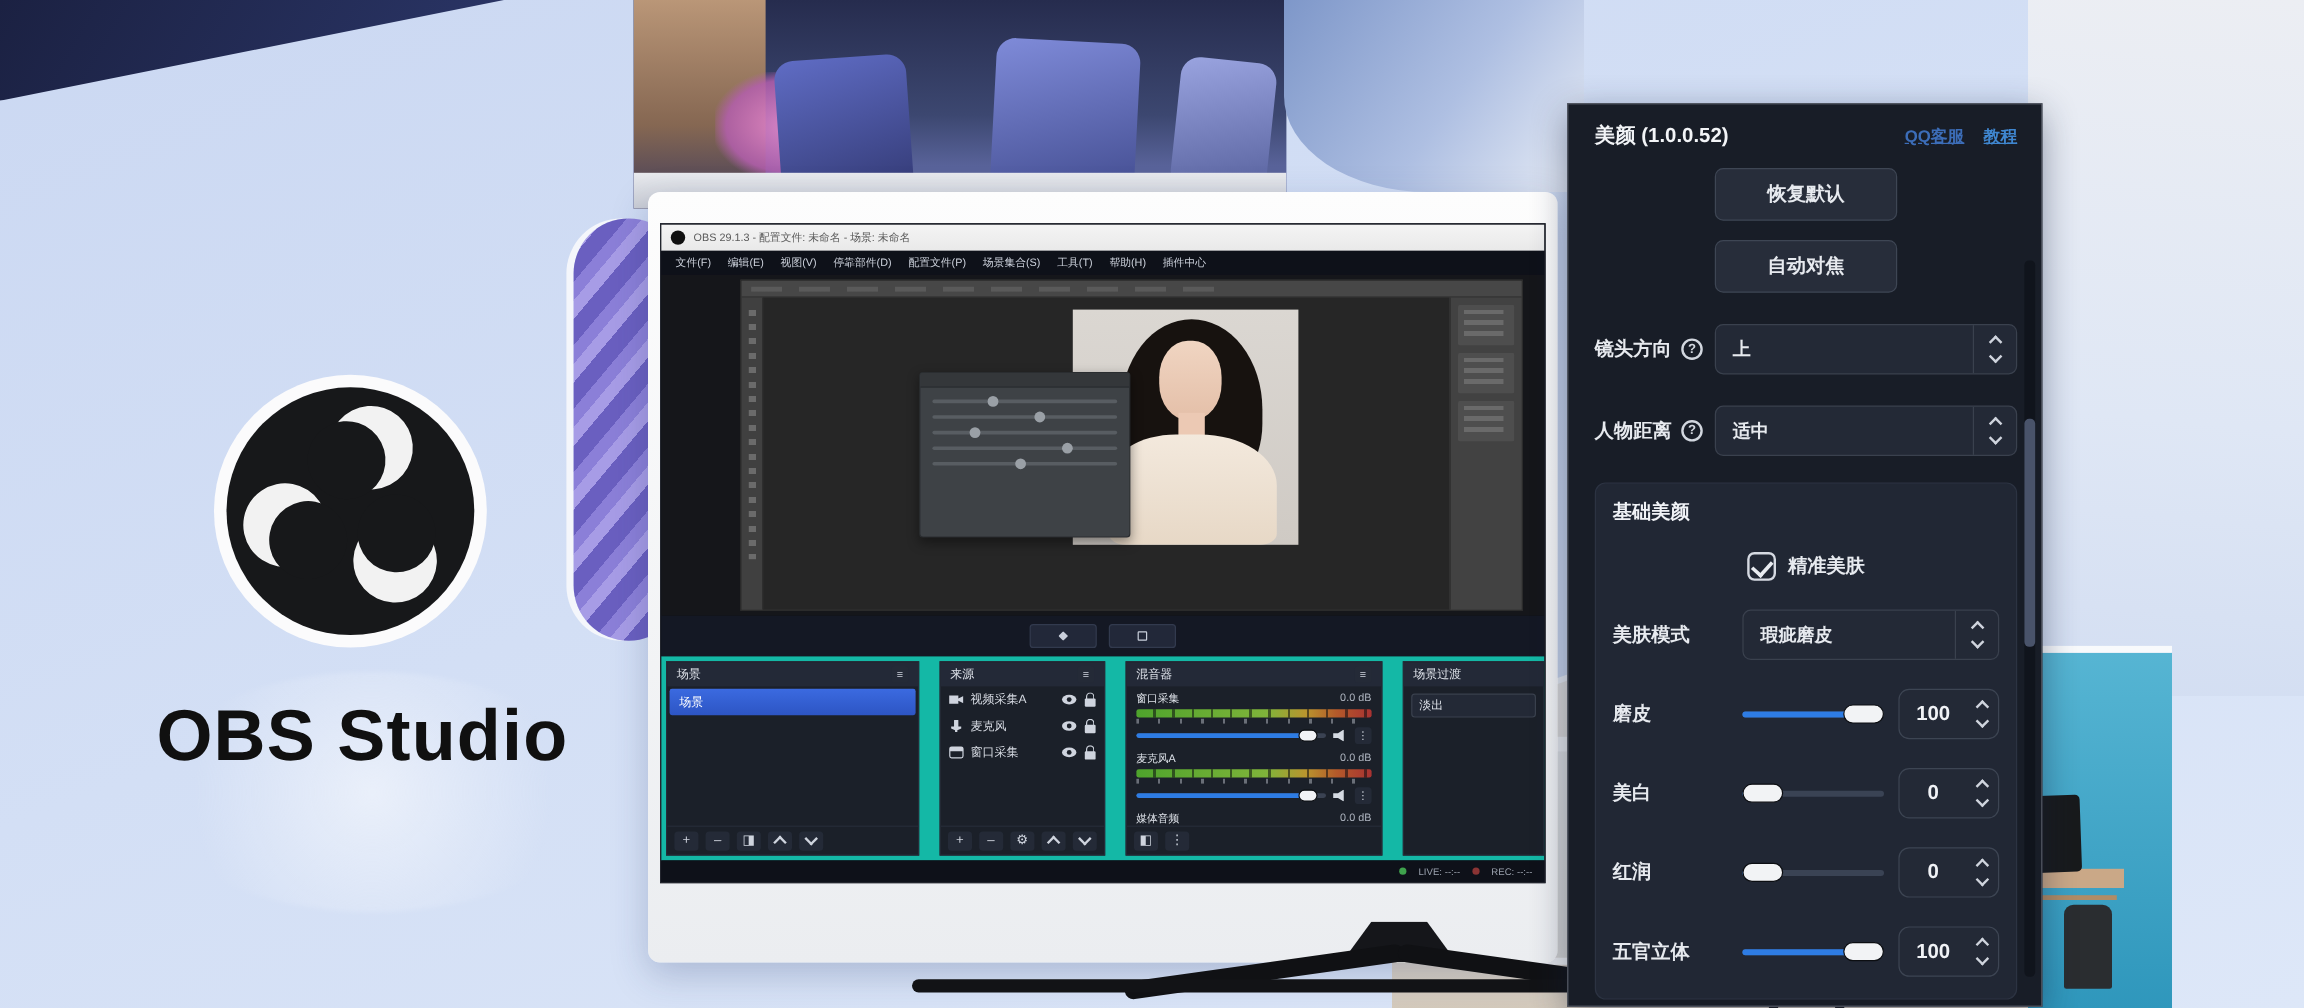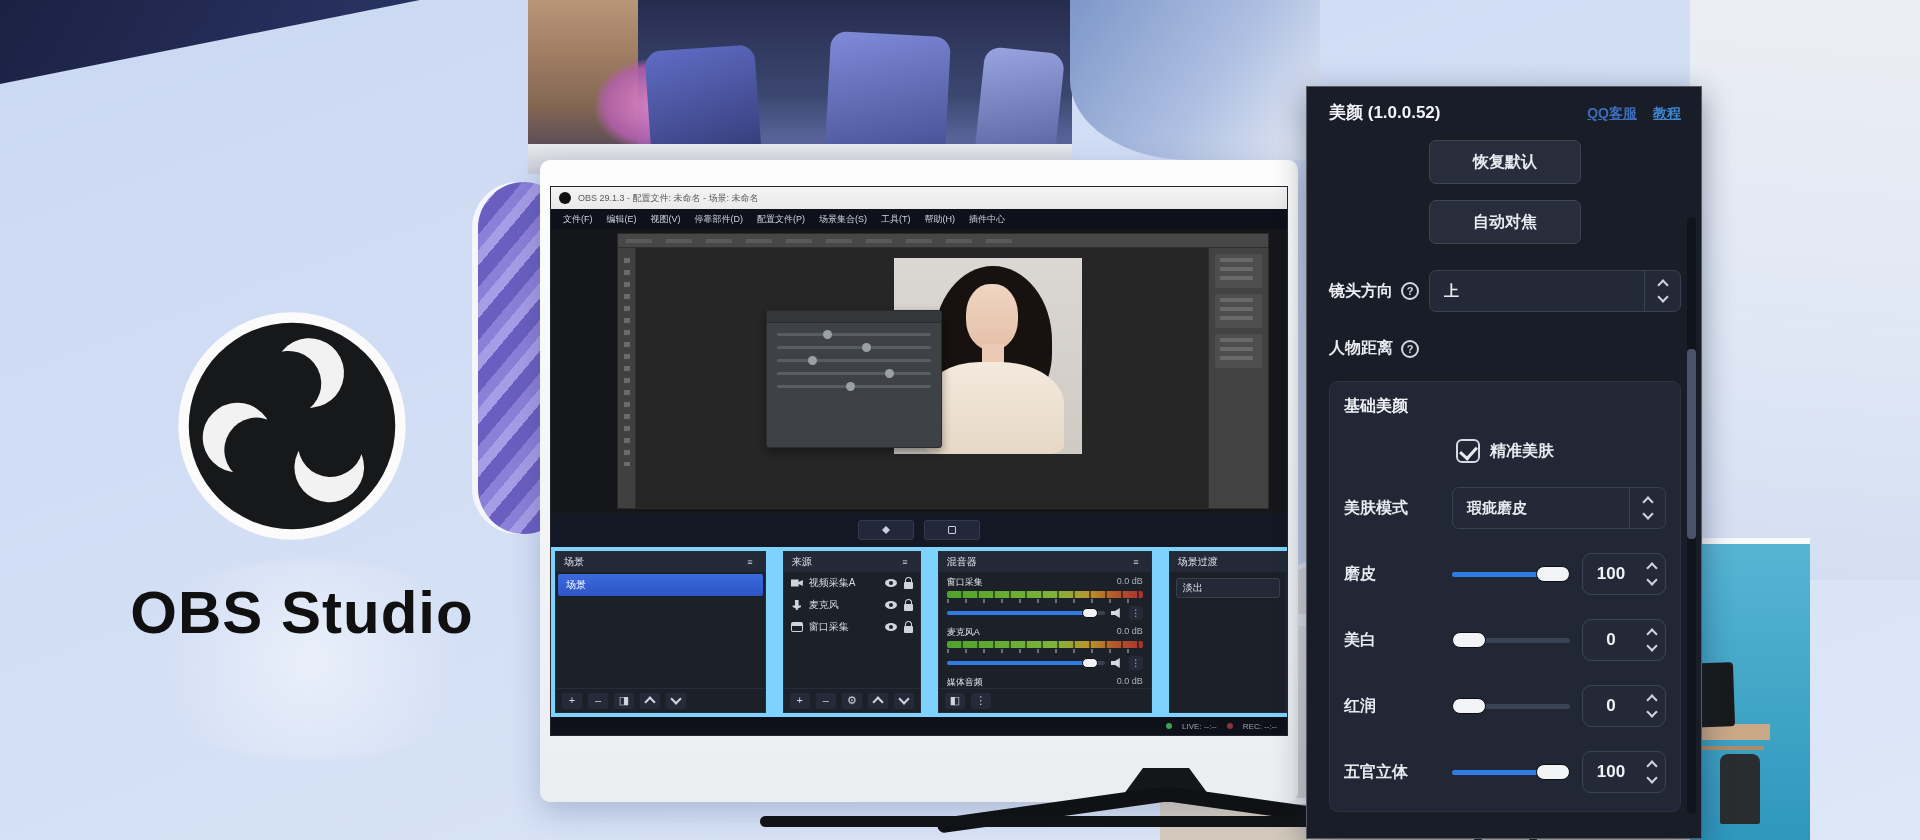--- a/index.html
+++ b/index.html
@@ -86,21 +86,21 @@
   .portrait .dress { position:absolute; left:30px; top:104px; width:140px; height:92px;
     background:linear-gradient(180deg,#f3e9dd,#e7d8c6); border-radius:40% 46% 10% 10%; }
   .ps-dialog { position:absolute; left:130px; top:62px; width:176px; height:138px;
     background:#3e4246; border:1px solid #2a2d30; border-radius:3px; box-shadow:0 4px 10px rgba(0,0,0,.4); }
   .ps-dialog .bar { height:12px; background:#34373a; border-bottom:1px solid #2a2d30; }
   .ps-dialog .srow { margin:10px 10px 0 10px; height:3px; background:#585d62; border-radius:2px; position:relative; }
   .ps-dialog .srow i { position:absolute; top:-3px; width:9px; height:9px; border-radius:50%; background:#9aa0a6; }
   .strip { height:34px; background:#141824; display:flex; align-items:center; justify-content:center; gap:10px; flex:none; }
   .strip .pill { height:20px; min-width:56px; border-radius:3px; background:#222839; border:1px solid #323a4e;
     display:flex; align-items:center; justify-content:center; gap:5px; color:#c9cfdb; font-size:9px; }
-  .docks { height:170px; display:flex; gap:17px; background:#7dd3fc; padding:4px 0 4px 4px; flex:none; }
+  .docks { height:170px; display:flex; gap:17px; background:#14b8a6; padding:4px 0 4px 4px; flex:none; }
   .dock { background:#1b2029; border:1px solid #262c38; display:flex; flex-direction:column; }
   .dock-head { height:20px; background:#232937; display:flex; align-items:center; justify-content:space-between;
     padding:0 8px; font-size:10px; color:#dfe3ea; flex:none; }
   .dock-body { flex:1; position:relative; overflow:hidden; }
   .dock-tools { height:24px; border-top:1px solid #262c38; display:flex; align-items:center; gap:6px; padding:0 6px; flex:none; }
   .tool-btn { width:20px; height:16px; border-radius:3px; background:#242a37; display:flex; align-items:center; justify-content:center; color:#cfd4de; font-size:11px; line-height:1; }
   .scene-row { height:22px; margin:2px; background:linear-gradient(180deg,#3b6ae0,#2d55c4); color:#fff; font-size:10px;
     display:flex; align-items:center; padding:0 8px; border-radius:2px; }
   .src-row { height:22px; display:flex; align-items:center; gap:6px; padding:0 7px; color:#d6dae2; font-size:10px; }
   .src-ico { width:12px; height:10px; flex:none; }
@@ -458,20 +458,27 @@
           <span class="chev up"></span>
           <span class="chev down"></span>
         </span>
     </div>
   </div>
   <div class="bp-row">
     <div class="bp-label">
       <span>人物距离</span>
       <span class="help">?</span>
     </div>
+    <div class="bp-select">
+      <span class="val">适中</span>
+      <span class="spin-cell">
+          <span class="chev up"></span>
+          <span class="chev down"></span>
+        </span>
+    </div>
   </div>
 
   <div class="bp-group">
     <div class="bp-group-title">基础美颜</div>
     <div class="chk-row">
       <div class="chk-box checked"></div>
       <div class="chk-label">精准美肤</div>
     </div>
     <div class="grp-row">
       <div class="grp-label">美肤模式</div>

